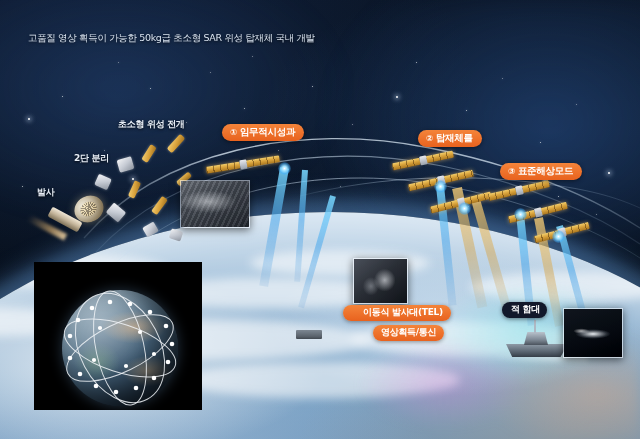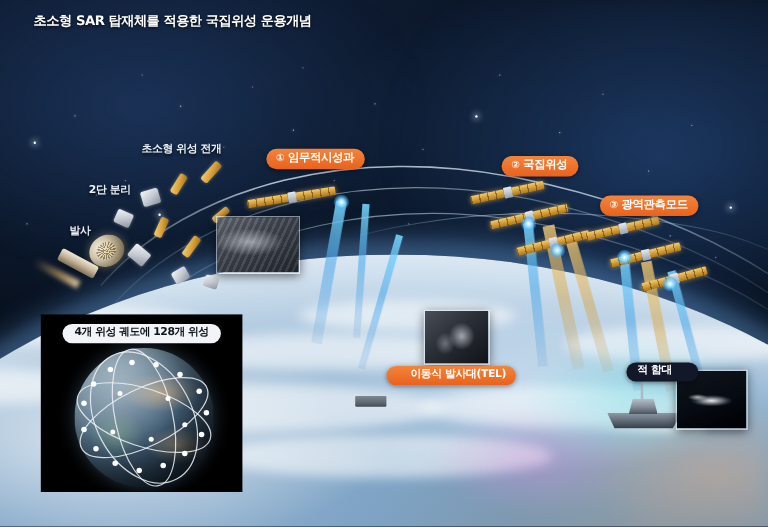--- a/index.html
+++ b/index.html
@@ -196,31 +196,30 @@
     font-size: 9px;
     font-weight: bold;
     letter-spacing: -0.3px;
     white-space: nowrap;
     box-shadow: 0 1px 4px rgba(0,0,0,0.40);
     line-height: 1;
   }
   
   .dlabel {
     position: absolute;
-    padding: 3px 22px 4px 9px;
+    padding: 3px 7px 4px 9px;
     border-radius: 10px;
     background: #12182a;
     color: #ffffff;
     font-size: 9px;
     font-weight: bold;
     letter-spacing: -0.3px;
     white-space: nowrap;
     box-shadow: 0 1px 4px rgba(0,0,0,0.5);
     line-height: 1;
-    margin-left: 20px;
   }
   
   .slabel {
     position: absolute;
     color: #e8eef6;
     font-size: 9px;
     font-weight: bold;
     letter-spacing: -0.3px;
     white-space: nowrap;
     text-shadow: 0 1px 3px rgba(0,0,0,0.8);
@@ -597,43 +596,43 @@
         <circle cx="62" cy="124" r="2.3"></circle>
           <circle cx="46" cy="112" r="2.3"></circle>
         <circle cx="36" cy="96" r="2.3"></circle>
           <circle cx="66" cy="66" r="2.1"></circle>
         <circle cx="106" cy="70" r="2.1"></circle>
           <circle cx="92" cy="104" r="2.1"></circle>
         <circle cx="60" cy="98" r="2.1"></circle>
           <circle cx="120" cy="92" r="2.1"></circle>
       </g>
     </svg>
-    <div class="globe-label">4개 위성 궤도에 128개 위성</div>
-  </div>
-
-  <div class="title">초소형 SAR 탑재체를 적용한 국집위성 운용개념</div>
+  </div>
+
   <div class="subtitle">
+    <div>고품질 영상 획득이 가능한 50kg급 초소형 SAR 위성 탑재체 국내 개발</div>
   </div>
 
   <div class="badge" style="left:222px; top:124px;">
     <span class="num">①</span>
     <span>임무적시성과</span>
   </div>
 
   <div class="badge" style="left:418px; top:130px;">
     <span class="num">②</span>
-    <span>국집위성</span>
+    <span>탑재체를</span>
   </div>
 
   <div class="badge" style="left:500px; top:163px;">
     <span class="num">③</span>
-    <span>광역관측모드</span>
+    <span>표준해상모드</span>
   </div>
 
   <div class="slabel" style="left:118px; top:118px;">초소형 위성 전개</div>
   <div class="slabel" style="left:74px; top:152px;">2단 분리</div>
-  <div class="slabel" style="left:58px; top:186px;">발사</div>
-
-  <div class="glabel" style="left:322px; top:305px;padding-left:20px;">이동식 발사대(TEL)</div>
+  <div class="slabel" style="left:37px; top:186px;">발사</div>
+
+  <div class="glabel" style="left:343px; top:305px;padding-left:20px;">이동식 발사대(TEL)</div>
+  <div class="glabel" style="left:373px; top:325px;">영상획득/통신</div>
 
   <div class="dlabel" style="left:502px; top:302px;">적 함대</div>
 
 </div>
 
 </body></html>

